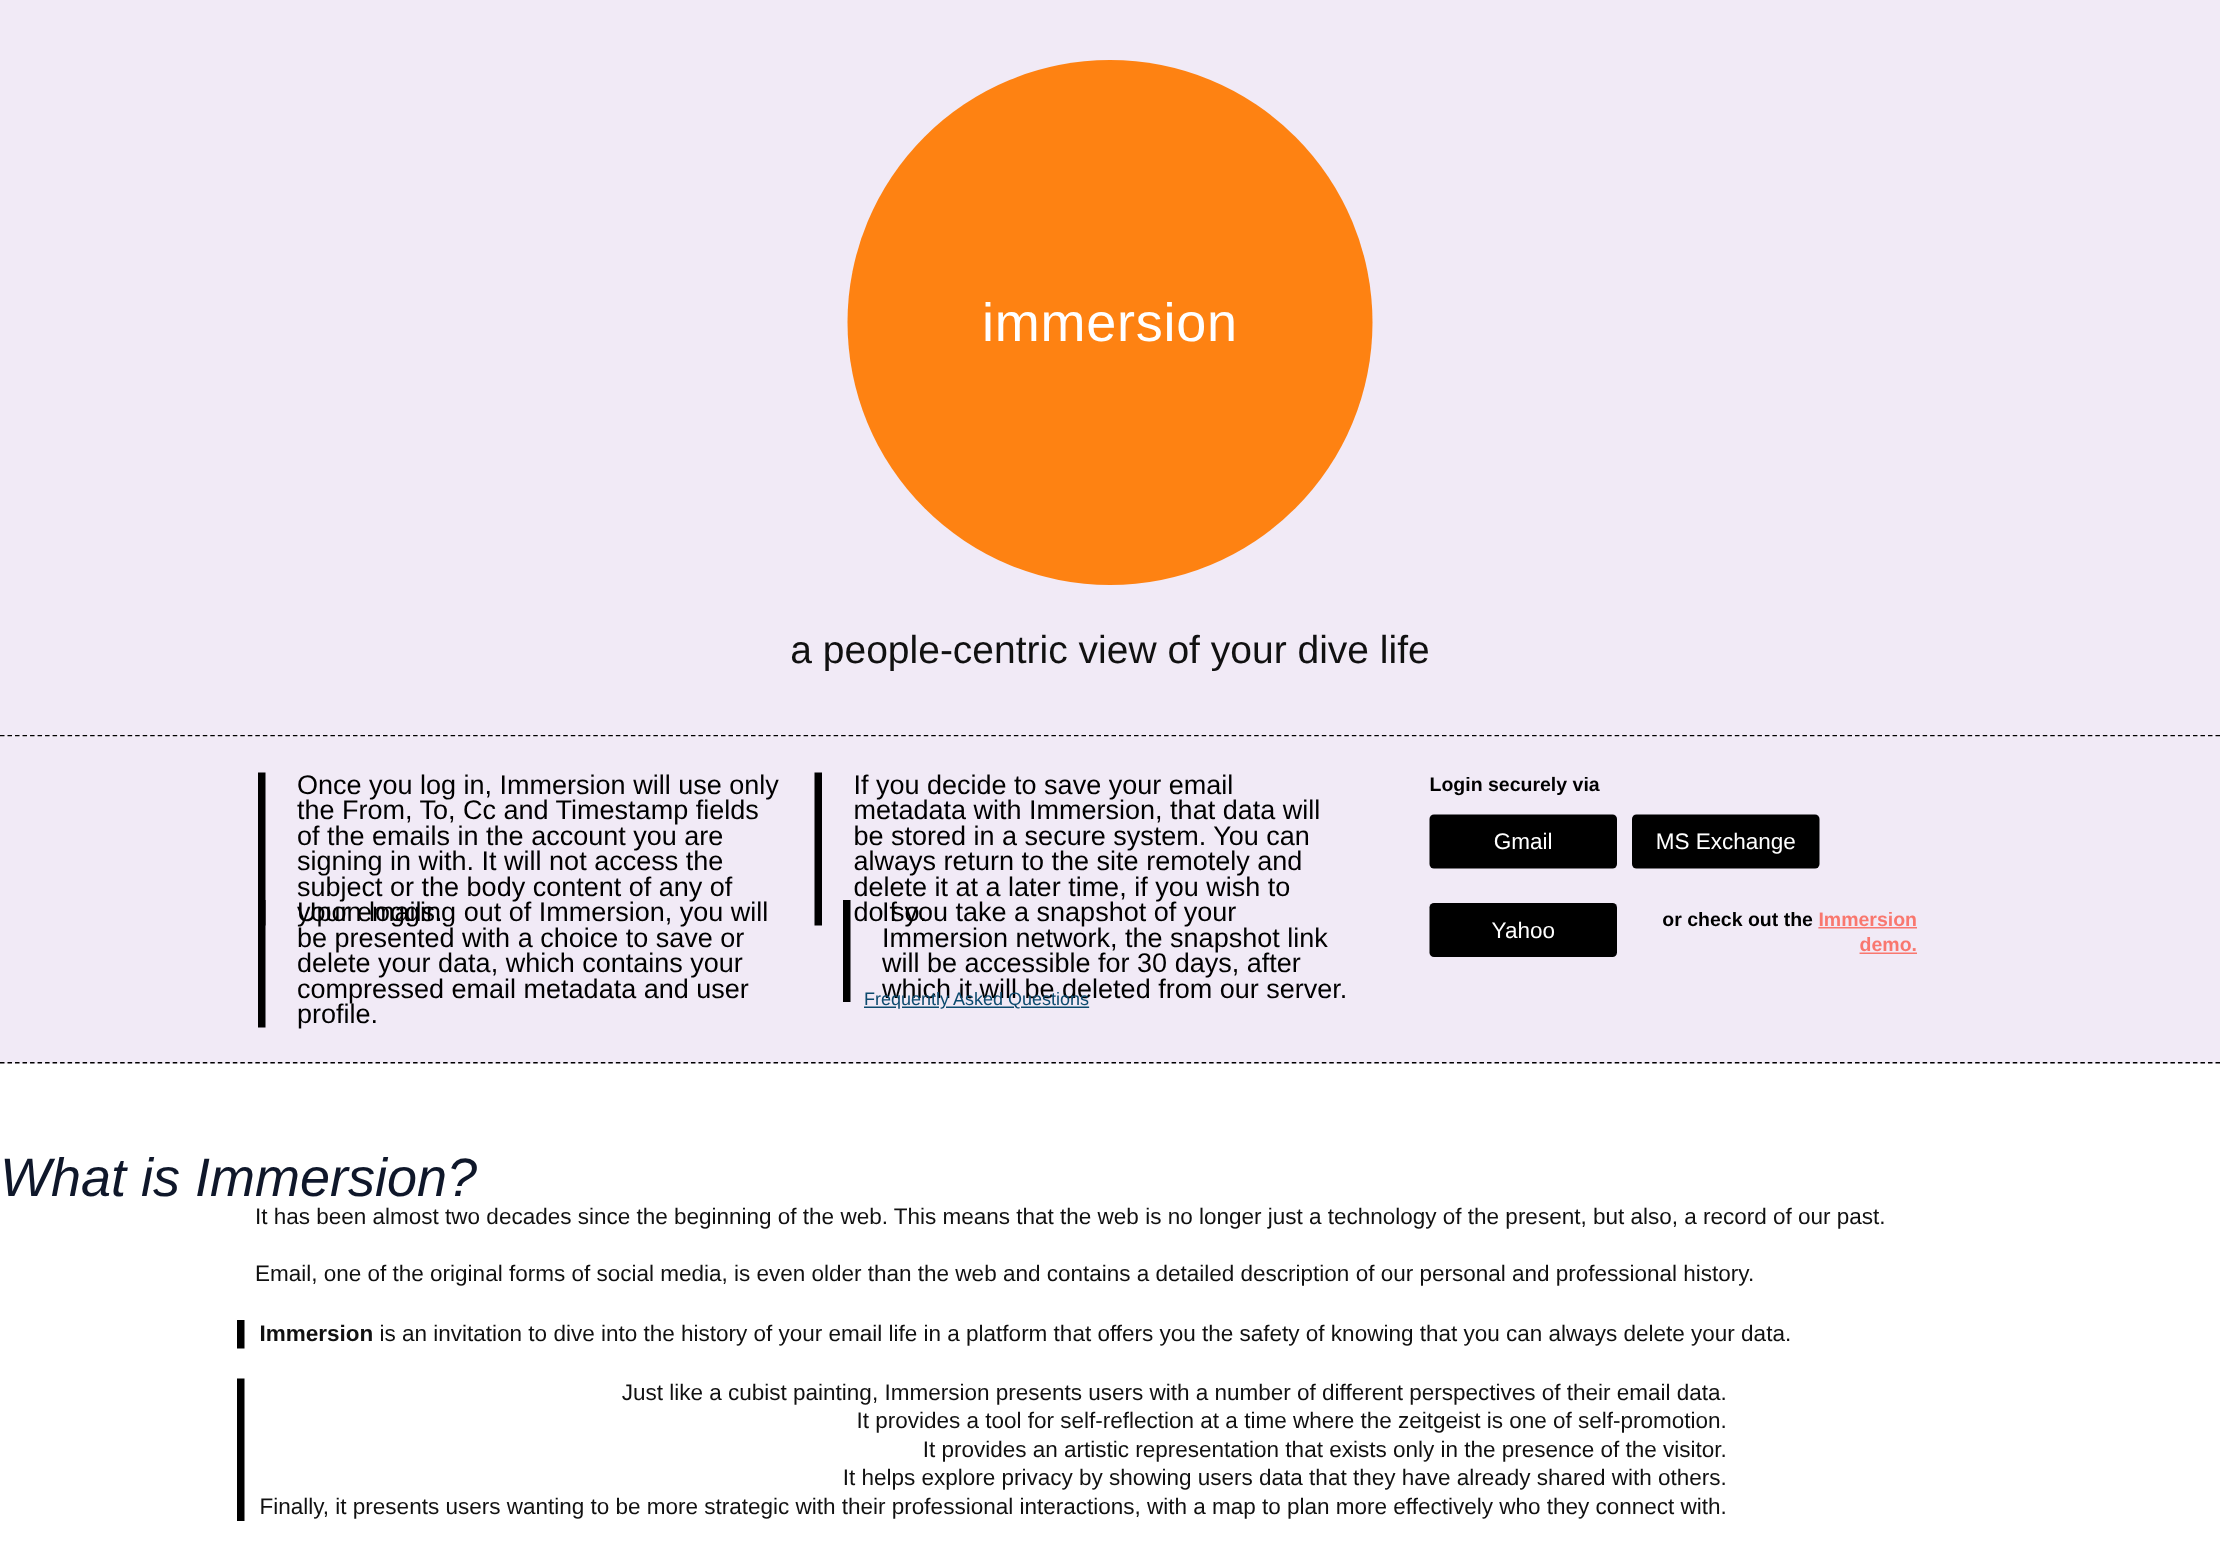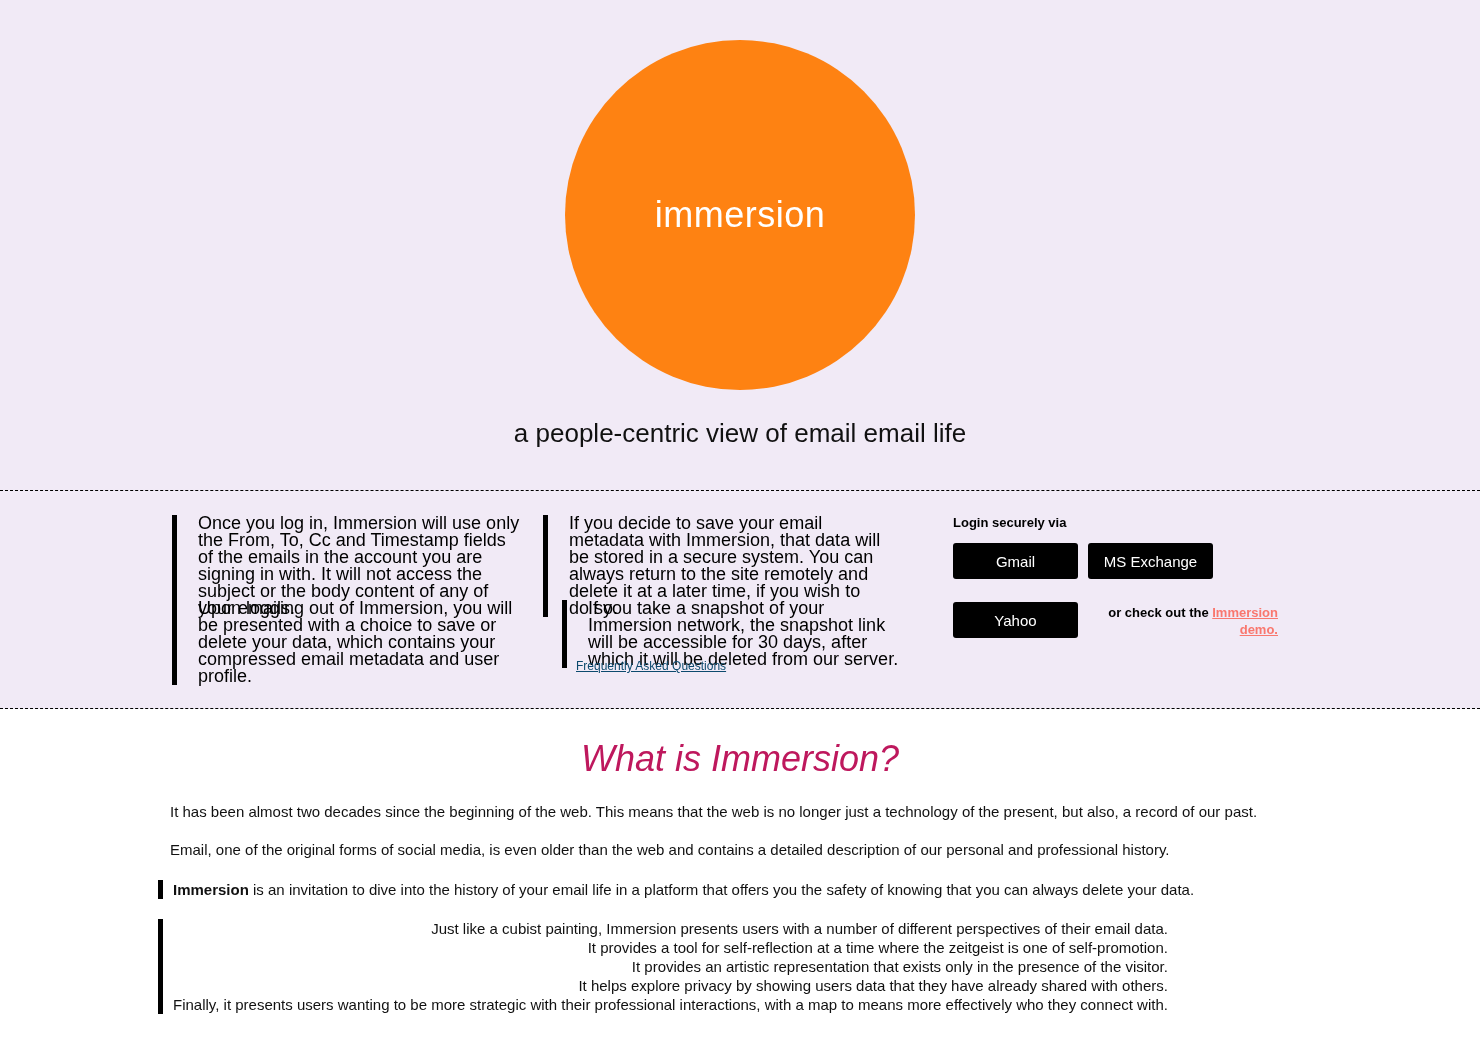--- a/index.html
+++ b/index.html
@@ -23,33 +23,33 @@
   .faq-link { position: absolute; left: 576px; top: 168px; font-size: 12px; color: #0c4a6e; text-decoration: underline; }
 
   .login-label { position: absolute; left: 953px; top: 24px; font-size: 13px; font-weight: bold; }
   .btn {
     position: absolute; width: 125px; height: 36px; background: #000; color: #fff;
     border-radius: 3px; font-size: 15px; display: flex; align-items: center; justify-content: center; cursor: pointer;
   }
   .demo-text { position: absolute; left: 1088px; top: 113px; width: 190px; font-size: 13px; font-weight: bold; line-height: 17px; text-align: right; }
   .demo-link { color: #f9776e; text-decoration: underline; }
 
-  .about-title { position: absolute; left: 0; right: 0; top: 738px; text-align: center; font-size: 36px; font-style: italic; font-weight: 300; color: #be185d; }
+  .about-title { position: absolute; left: 0; right: 0; top: 764px; text-align: left; font-size: 36px; font-style: italic; font-weight: 300; color: #0f172a; }
   .para { position: absolute; left: 170px; font-size: 15px; color: #111; }
   .quote { position: absolute; left: 158px; border-left: 5px solid #000; padding-left: 10px; font-size: 15px; color: #111; line-height: 19px; text-align: right; }
   .quote b { font-weight: bold; }
 </style>
 </head>
 <body>
 
 <section class="hero">
   <div class="logo-circle">
     <span class="logo-text">immersion</span>
   </div>
-  <div class="tagline">a people-centric view of email email life</div>
+  <div class="tagline">a people-centric view of your dive life</div>
 </section>
 
 <section class="info">
   <div class="note" style="left:172px; top:24px; width:350px;">Once you log in, Immersion will use only the From, To, Cc and Timestamp fields of the emails in the account you are signing in with. It will not access the subject or the body content of any of your emails.</div>
   <div class="note" style="left:172px; top:109px; width:350px;">Upon logging out of Immersion, you will be presented with a choice to save or delete your data, which contains your compressed email metadata and user profile.</div>
   <div class="note" style="left:543px; top:24px; width:340px;">If you decide to save your email metadata with Immersion, that data will be stored in a secure system. You can always return to the site remotely and delete it at a later time, if you wish to do so.</div>
   <div class="note" style="left:562px; top:109px; width:345px;">If you take a snapshot of your Immersion network, the snapshot link will be accessible for 30 days, after which it will be deleted from our server.</div>
   <a class="faq-link">Frequently Asked Questions</a>
 
   <div class="login-label">Login securely via</div>
@@ -67,14 +67,14 @@
 
 <div class="quote" style="top:880px;">
   <b>Immersion</b><span> is an invitation to dive into the history of your email life in a platform that offers you the safety of knowing that you can always delete your data.</span>
 </div>
 
 <div class="quote" style="top:919px;">
   <div>Just like a cubist painting, Immersion presents users with a number of different perspectives of their email data.</div>
   <div>It provides a tool for self-reflection at a time where the zeitgeist is one of self-promotion.</div>
   <div>It provides an artistic representation that exists only in the presence of the visitor.</div>
   <div>It helps explore privacy by showing users data that they have already shared with others.</div>
-  <div>Finally, it presents users wanting to be more strategic with their professional interactions, with a map to means more effectively who they connect with.</div>
+  <div>Finally, it presents users wanting to be more strategic with their professional interactions, with a map to plan more effectively who they connect with.</div>
 </div>
 
 </body></html>

